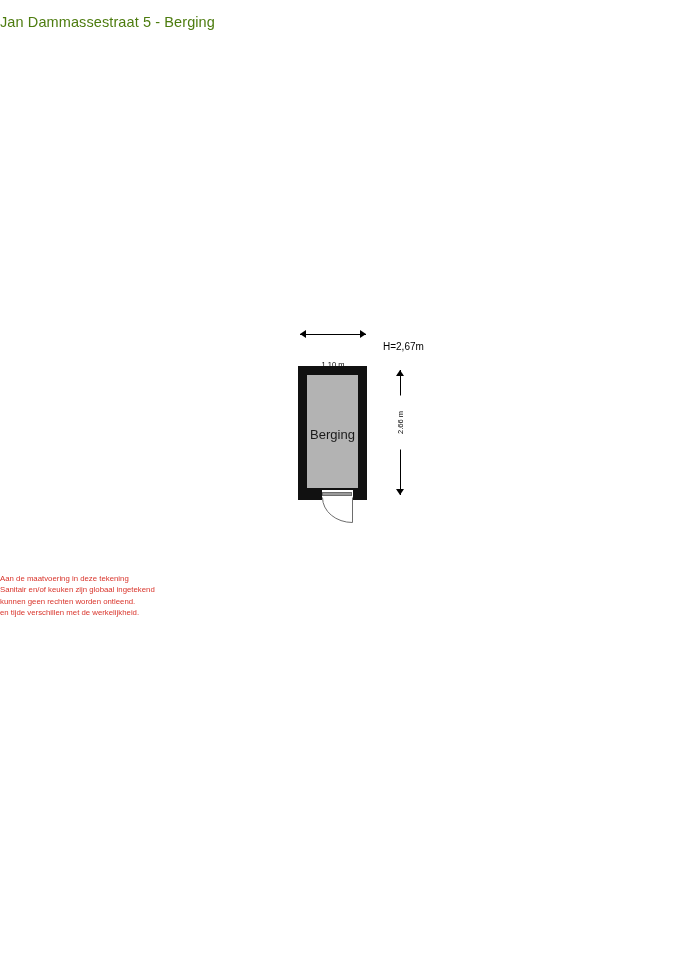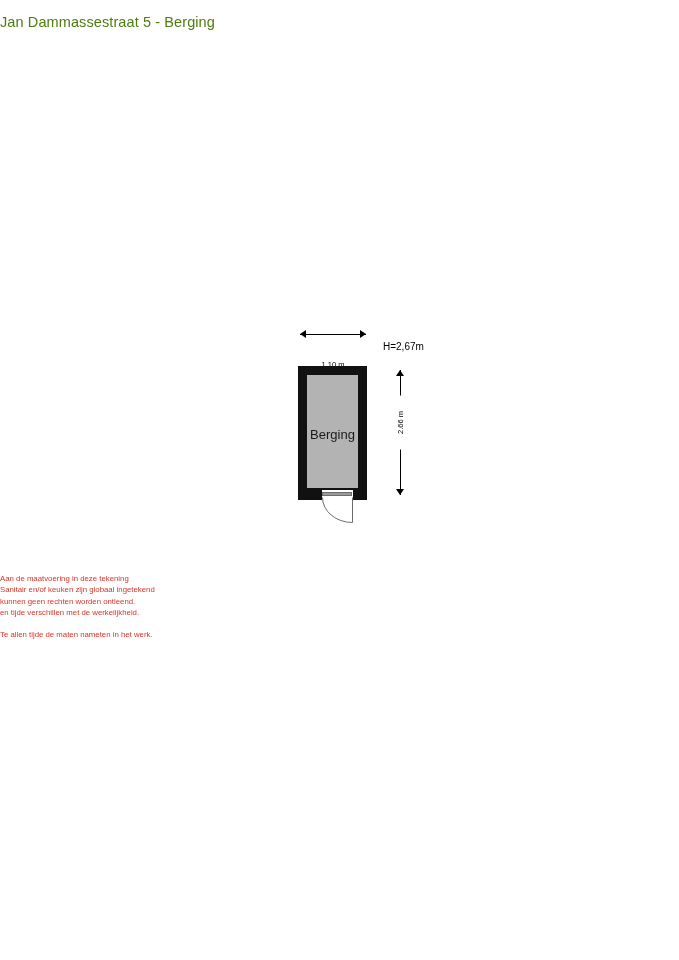--- a/index.html
+++ b/index.html
@@ -229,14 +229,13 @@
   </div>
 
 </div>
 
 <div class="disclaimer">
   <div>Aan de maatvoering in deze tekening</div>
   <div>Sanitair en/of keuken zijn globaal ingetekend</div>
   <div>kunnen geen rechten worden ontleend.</div>
   <div>en tijde verschillen met de werkelijkheid.</div>
   <div class="gap"></div>
-  <div>Te allen tijde de maten nameten in het werk.</div>
 </div>
 
 </body></html>

